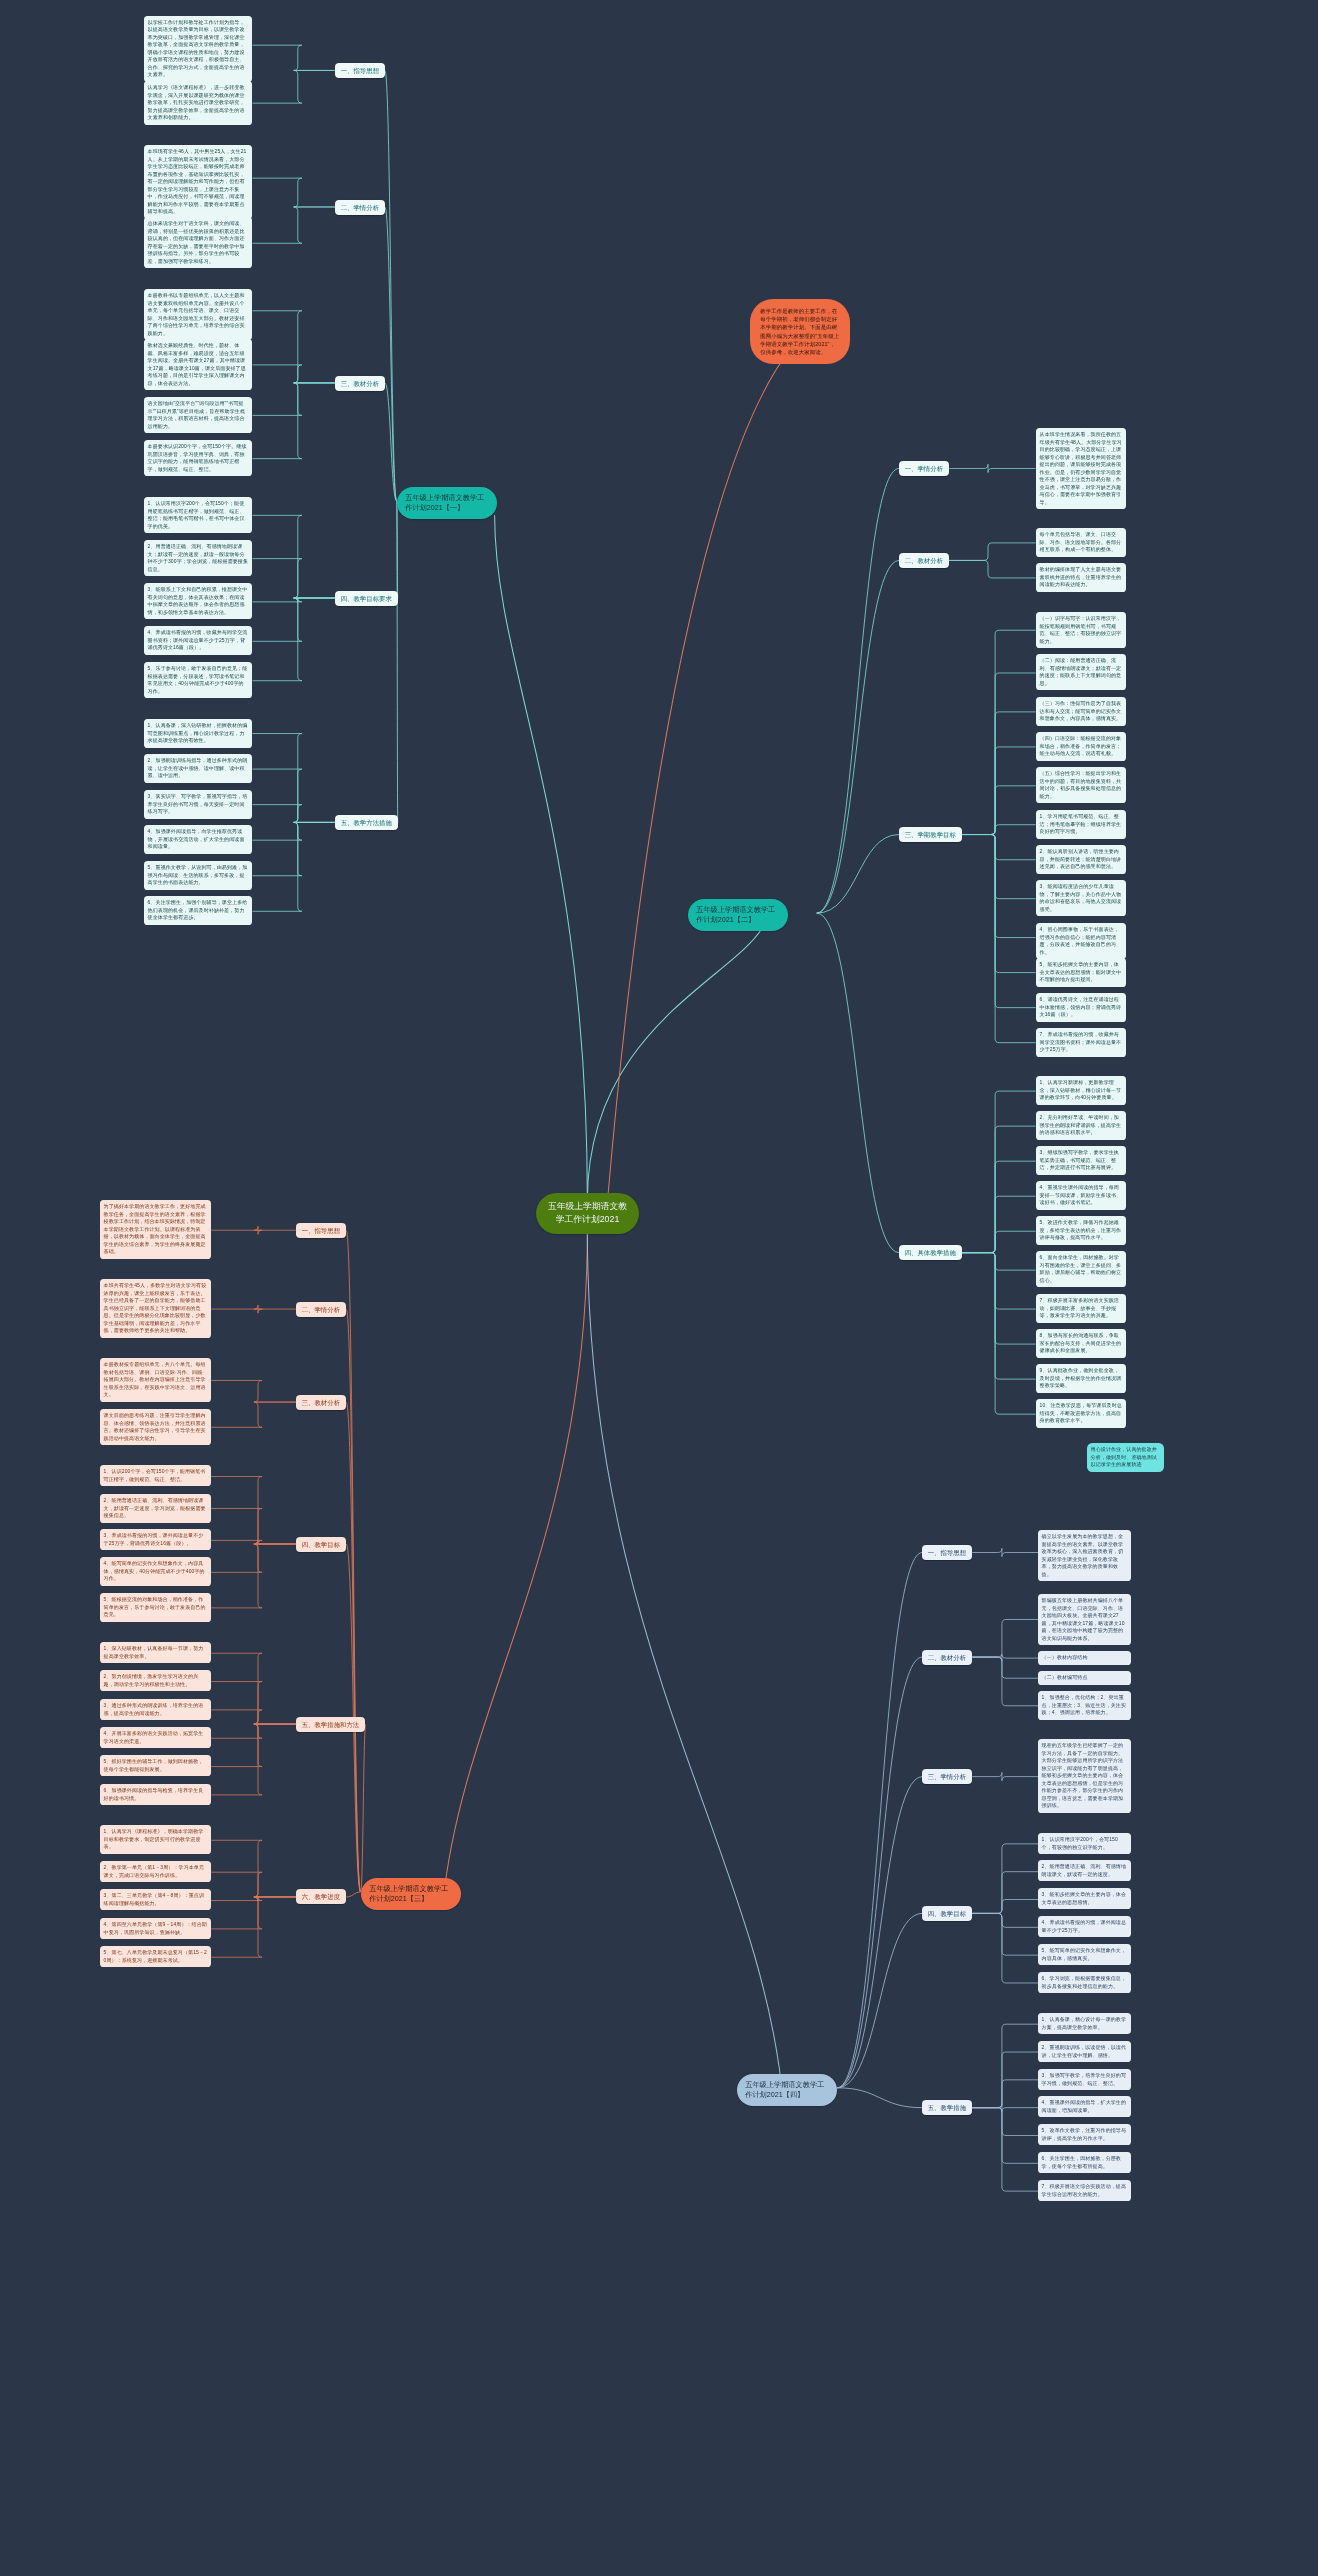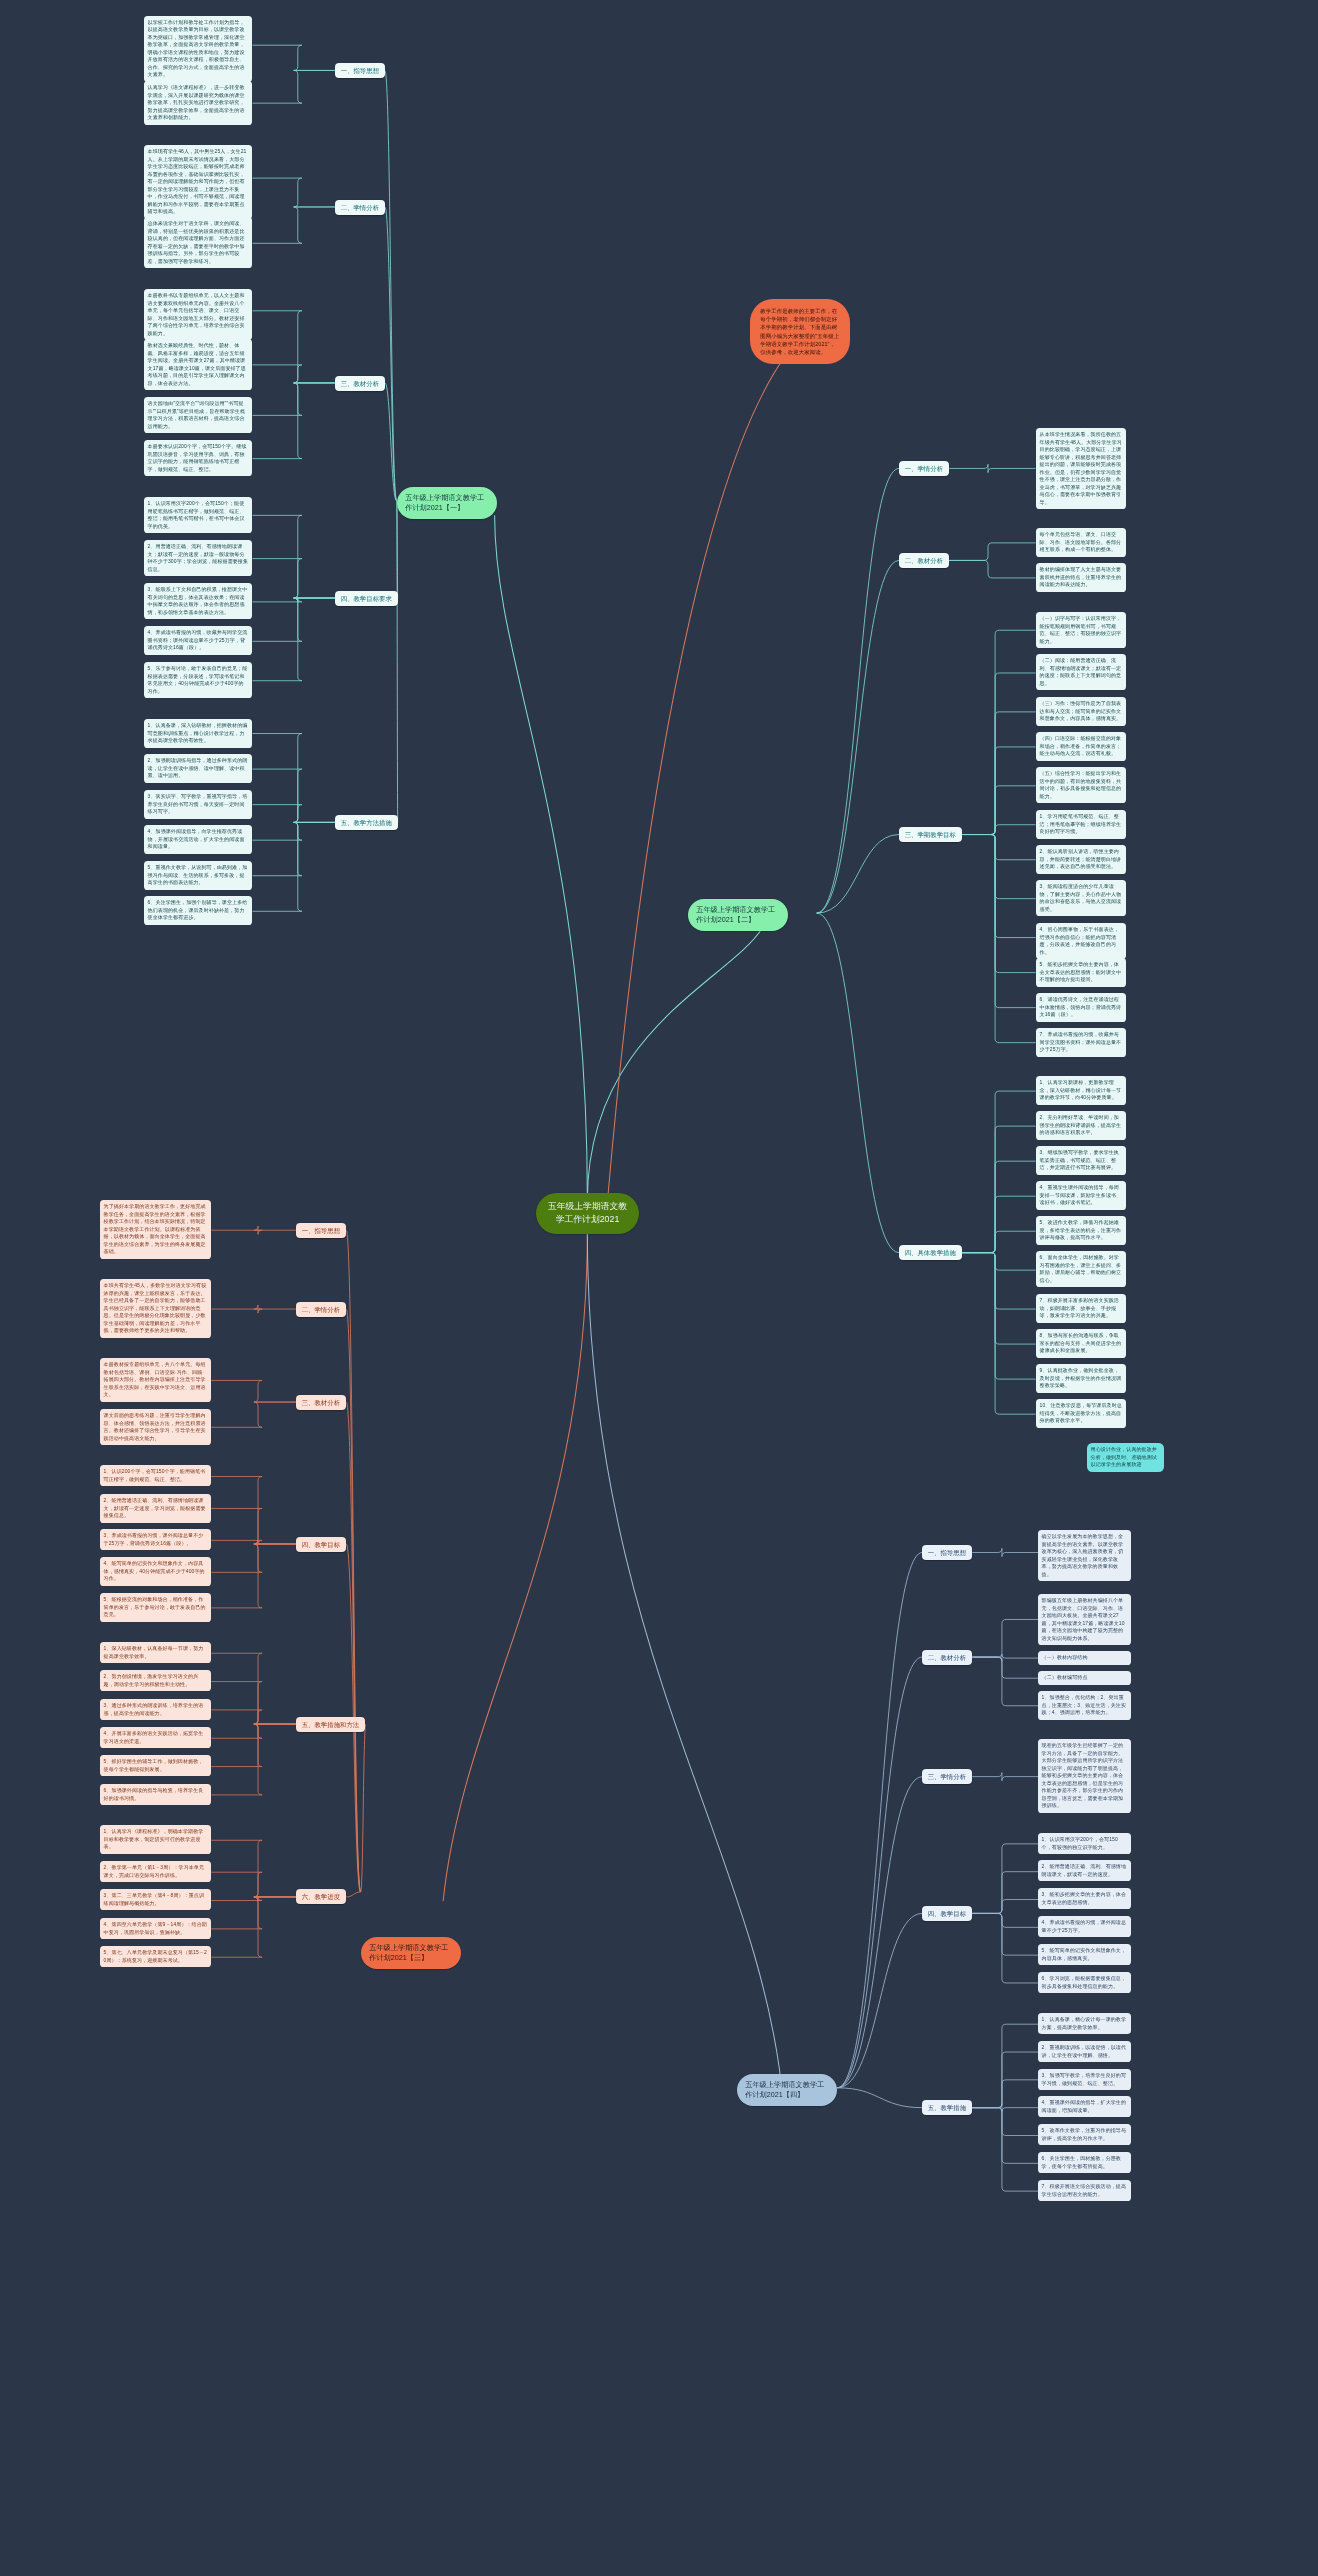--- a/index.html
+++ b/index.html
@@ -37,21 +37,21 @@
     box-shadow: 0 0.5px 1.5px rgba(0,0,0,.35);
   }
   
   .branch {
     border-radius: 17.5px;
     font-size: 7.2px;
     padding: 5.7px 8.2px;
     line-height: 1.45;
     box-shadow: 0 0.5px 1.5px rgba(0,0,0,.3);
   }
-  .br-teal  { background: #86efac; color: #17313b; }
+  .br-teal  { background: #14b8a6; color: #17313b; }
   .br-orange{ background: #ef6b44; color: #2b1b14; }
   .br-steel { background: #a8c4dd; color: #1d2b3a; }
 
   
   .topic {
     border-radius: 4.1px;
     font-size: 6.4px;
     padding: 3.1px 5.7px;
     white-space: nowrap;
     box-shadow: 0 0.5px 1px rgba(0,0,0,.25);
@@ -242,21 +242,21 @@
     <div class="node leaf lf-teal" style="left: 1036px; top: 1076px; width: 90px;">1、认真学习新课标，更新教学理念，深入钻研教材，精心设计每一节课的教学环节，向40分钟要质量。</div>
     <div class="node leaf lf-teal" style="left: 1036px; top: 1111px; width: 90px;">2、充分利用好早读、午读时间，加强学生的朗读和背诵训练，提高学生的语感和语言积累水平。</div>
     <div class="node leaf lf-teal" style="left: 1036px; top: 1146px; width: 90px;">3、继续加强写字教学，要求学生执笔姿势正确，书写规范、端正、整洁，并定期进行书写比赛与展评。</div>
     <div class="node leaf lf-teal" style="left: 1036px; top: 1181px; width: 90px;">4、重视学生课外阅读的指导，每周安排一节阅读课，鼓励学生多读书、读好书，做好读书笔记。</div>
     <div class="node leaf lf-teal" style="left: 1036px; top: 1216px; width: 90px;">5、改进作文教学，降低习作起始难度，多给学生表达的机会，注重习作讲评与修改，提高写作水平。</div>
     <div class="node leaf lf-teal" style="left: 1036px; top: 1251px; width: 90px;">6、面向全体学生，因材施教。对学习有困难的学生，课堂上多提问、多鼓励，课后耐心辅导，帮助他们树立信心。</div>
     <div class="node leaf lf-teal" style="left: 1036px; top: 1294px; width: 90px;">7、积极开展丰富多彩的语文实践活动，如朗诵比赛、故事会、手抄报等，激发学生学习语文的兴趣。</div>
     <div class="node leaf lf-teal" style="left: 1036px; top: 1329px; width: 90px;">8、加强与家长的沟通与联系，争取家长的配合与支持，共同促进学生的健康成长和全面发展。</div>
     <div class="node leaf lf-teal" style="left: 1036px; top: 1364px; width: 90px;">9、认真批改作业，做到全批全改，及时反馈，并根据学生的作业情况调整教学策略。</div>
     <div class="node leaf lf-teal" style="left: 1036px; top: 1399px; width: 90px;">10、注意教学反思，每节课后及时总结得失，不断改进教学方法，提高自身的教育教学水平。</div>
-    <div class="node branch br-orange" style="left: 361px; top: 1937px; width: 100px;">五年级上学期语文教学工作计划2021【三】</div>
+    <div class="node branch br-orange" style="left: 361px; top: 1878px; width: 100px;">五年级上学期语文教学工作计划2021【三】</div>
     <div class="node topic tp-orange" style="left: 296px; top: 1223px; width: auto;">一、指导思想</div>
     <div class="node leaf lf-orange" style="left: 100px; top: 1200px; width: 111px;">为了搞好本学期的语文教学工作，更好地完成教学任务，全面提高学生的语文素养，根据学校教学工作计划，结合本班实际情况，特制定本学期语文教学工作计划。以课程标准为依据，以教材为载体，面向全体学生，全面提高学生的语文综合素养，为学生的终身发展奠定基础。</div>
     <div class="node topic tp-orange" style="left: 296px; top: 1302px; width: auto;">二、学情分析</div>
     <div class="node leaf lf-orange" style="left: 100px; top: 1279px; width: 111px;">本班共有学生45人，多数学生对语文学习有较浓厚的兴趣，课堂上能积极发言，乐于表达。学生已经具备了一定的自学能力，能够借助工具书独立识字，能联系上下文理解词语的意思。但是学生的两极分化现象比较明显，少数学生基础薄弱，阅读理解能力差，习作水平低，需要教师给予更多的关注和帮助。</div>
     <div class="node topic tp-orange" style="left: 296px; top: 1395px; width: auto;">三、教材分析</div>
     <div class="node leaf lf-orange" style="left: 100px; top: 1358px; width: 111px;">本册教材按专题组织单元，共八个单元。每组教材包括导语、课例、口语交际·习作、回顾·拓展四大部分。教材在内容编排上注意引导学生联系生活实际，在实践中学习语文、运用语文。</div>
     <div class="node leaf lf-orange" style="left: 100px; top: 1409px; width: 111px;">课文后面的思考练习题，注重引导学生理解内容、体会感情、领悟表达方法，并注意积累语言。教材还编排了综合性学习，引导学生在实践活动中提高语文能力。</div>
     <div class="node topic tp-orange" style="left: 296px; top: 1537px; width: auto;">四、教学目标</div>
     <div class="node leaf lf-orange" style="left: 100px; top: 1465px; width: 111px;">1、认识200个字，会写150个字，能用钢笔书写正楷字，做到规范、端正、整洁。</div>
     <div class="node leaf lf-orange" style="left: 100px; top: 1494px; width: 111px;">2、能用普通话正确、流利、有感情地朗读课文，默读有一定速度，学习浏览，能根据需要搜集信息。</div>

